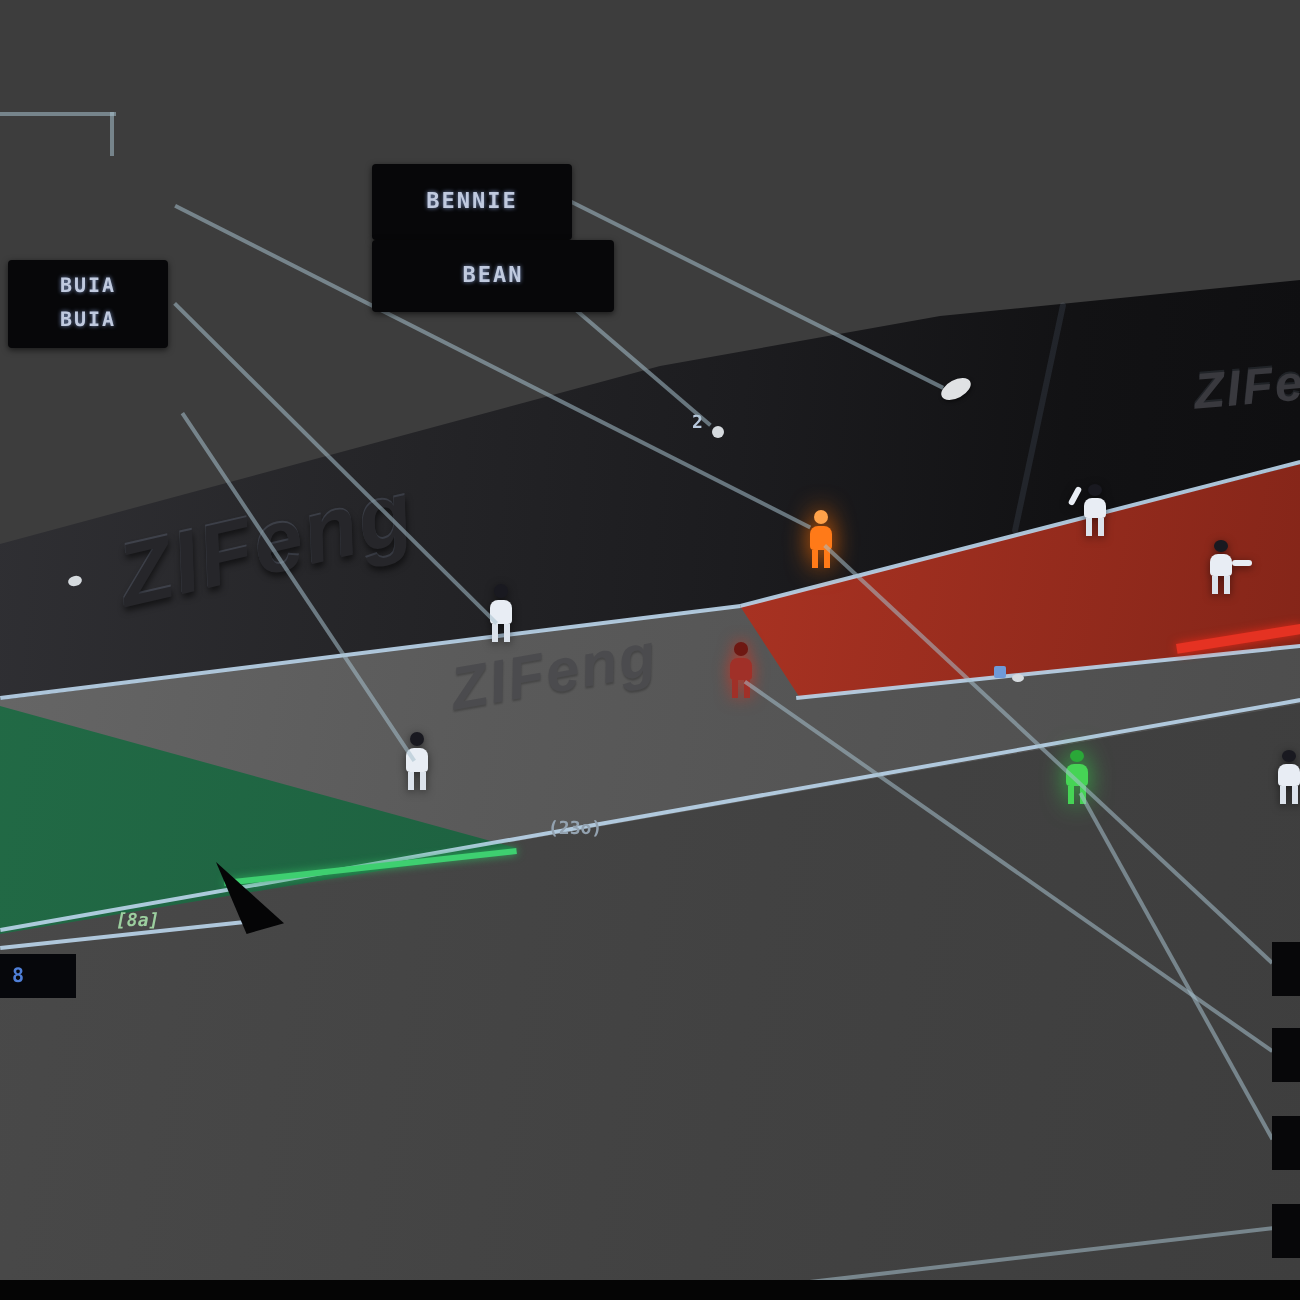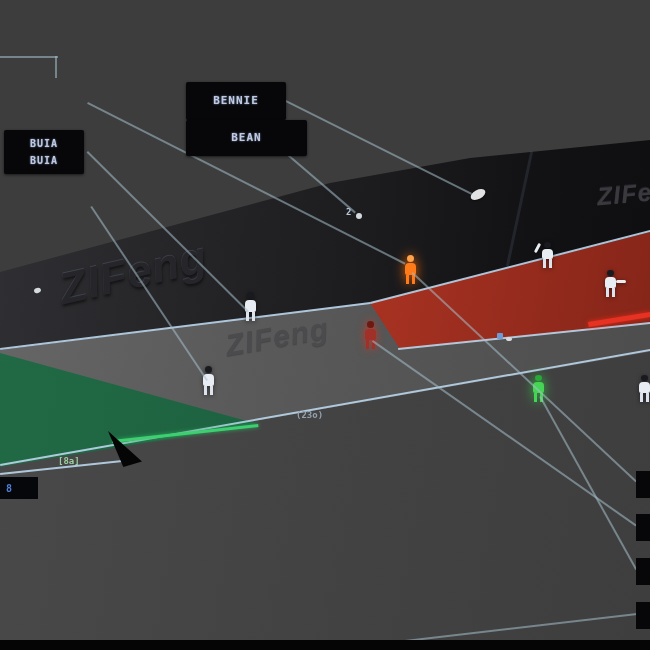--- a/index.html
+++ b/index.html
@@ -44,22 +44,22 @@
     font-family:"DejaVu Sans Mono",monospace;font-weight:700;font-size:15px;letter-spacing:3px;
     color:#35e870;text-shadow:0 0 5px rgba(40,210,90,.9);box-shadow:0 1px 3px rgba(0,0,0,.6);}
   #score-tail{position:absolute;left:108px;top:431px;width:34px;height:36px;background:#050506;
     clip-path:polygon(0% 0%,100% 85%,45% 100%);}
   #left-edge-box{position:absolute;left:0;top:477px;width:38px;height:22px;background:#06070b;
     display:flex;align-items:center;font-family:"DejaVu Sans Mono",monospace;
     font-size:10px;font-weight:700;color:#4f7fd8;padding-left:6px;box-sizing:border-box;}
   #bottom-bar{position:absolute;left:0;top:640px;width:650px;height:10px;background:#050505;}
 
   .tiny-text{position:absolute;font-family:"DejaVu Sans Mono",monospace;font-size:9px;font-weight:700;}
-  #dist-mid{left:296px;top:410px;color:#93a2b0;}
-  #dist-left{left:58px;top:456px;color:#9ccf9f;}
+  #dist-mid{left:274px;top:410px;color:#93a2b0;}
+  #dist-left{left:58px;top:456px;color:#9ccf9f;font-style:italic;}
   #marker-2{left:346px;top:207px;color:#b8c8dc;}
 
   .speck{position:absolute;background:#d5dade;border-radius:50%;}
   #shuttlecock{position:absolute;left:470px;top:190px;width:16px;height:9px;background:#e0e2e4;
     border-radius:50%;transform:rotate(-28deg);box-shadow:0 1px 2px rgba(0,0,0,.5);}
   #blue-chip{position:absolute;left:497px;top:333px;width:6px;height:6px;background:#6f9ad8;border-radius:1px;}
 
   .figure{position:absolute;width:16px;display:flex;flex-direction:column;align-items:center;}
   .figure .head{width:7px;height:7px;border-radius:50%;background:#191920;}
   .figure .torso{width:11px;height:12px;border-radius:4px 4px 2px 2px;background:#e8edf4;margin-top:1px;}

